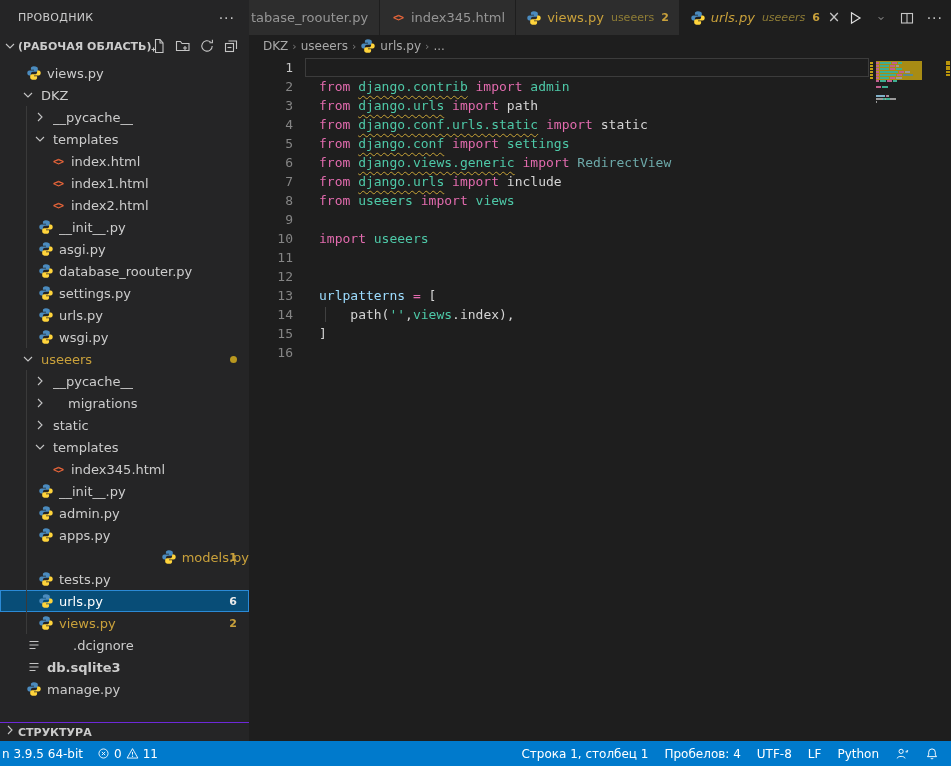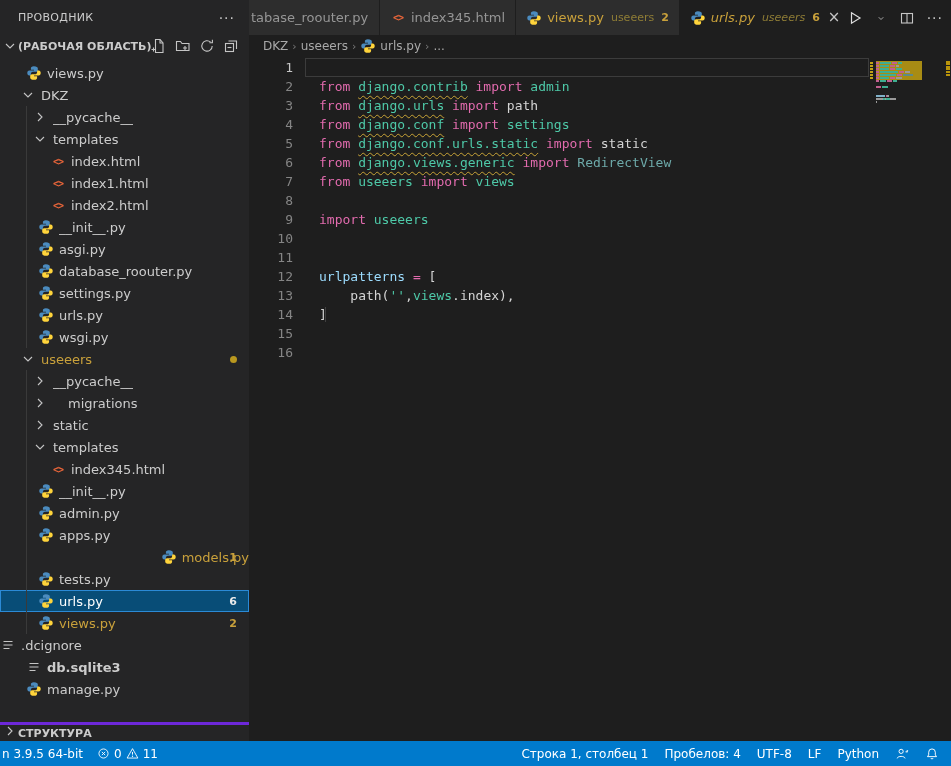--- a/index.html
+++ b/index.html
@@ -20,21 +20,21 @@
   .row { position:relative; height:22px; display:flex; align-items:center; font-size:13px; color:#cccccc; cursor:pointer; white-space:nowrap; }
   .row .guide { position:absolute; left:26px; top:0; bottom:0; width:1px; background:#3a3a3a; }
   .row .ficon { width:16px; height:16px; flex:none; display:flex; align-items:center; justify-content:center; margin-right:5px; }
   .row .lab { overflow:hidden; text-overflow:ellipsis; }
   .row .lab.warn { color:#c9a13b; }
   .row .badge { position:absolute; right:12px; font-size:11px; font-weight:bold; color:#c9a13b; }
   .row.sel { background:#084d77; box-shadow:inset 0 0 0 1px #2b8ad6; color:#ffffff; }
   .row.sel .badge { color:#eaeaea; }
   .row .dot { position:absolute; right:12px; width:7px; height:7px; border-radius:50%; background:#b9981f; }
   .htmlicon { color:#e8653a; font-size:10px; font-weight:bold; letter-spacing:-1px; font-family:"DejaVu Sans Mono",monospace; }
-  .structure { margin-top:auto; height:19px; flex:none; border-top:3px solid #6d28d9; display:flex; align-items:center; padding-left:2px; }
+  .structure { margin-top:auto; height:19px; flex:none; border-top:1px solid #6d28d9; display:flex; align-items:center; padding-left:2px; }
   .structure .sl { font-size:11px; font-weight:bold; color:#cccccc; }
 
   
   .main { position:absolute; left:249px; top:0; right:0; height:741px; background:#1e1e1e; }
   .tabbar { position:absolute; left:0; top:0; right:0; height:35px; background:#1e1e1e; display:flex; }
   .tab { height:35px; display:flex; align-items:center; padding:0 10px; background:#2d2d2d; border-right:1px solid #1e1e1e; font-size:13px; color:#969696; cursor:pointer; flex:none; }
   .tab.clip { width:131px; overflow:hidden; padding-left:2px; }
   .tab .ticon { width:16px; height:16px; margin-right:5px; display:flex; align-items:center; justify-content:center; }
   .tab .desc { font-size:11px; margin-left:7px; color:#8f7d36; }
   .tab .tbadge { font-size:11px; font-weight:bold; margin-left:7px; color:#c9a13b; }
@@ -359,21 +359,21 @@
           <span class="guide"></span>
           <span class="ficon">
             <svg width="16" height="16" viewBox="0 0 16 16" fill="none">
               <path fill="#4b8bbe" d="M7.9 1.2c-2.3 0-3 1-3 2.1v1.5h3.1v.6H3.3c-1.3 0-2 1.1-2 2.5s.7 2.5 2 2.5h1.6V8.6c0-1.1 1-1.9 2.1-1.9h3c1 0 1.8-.8 1.8-1.8V3.3c0-1.1-1.2-2.1-3.9-2.1z"></path>
               <path fill="#ffd43b" d="M8.1 14.8c2.3 0 3-1 3-2.1v-1.5H8v-.6h4.7c1.3 0 2-1.1 2-2.5s-.7-2.5-2-2.5h-1.6v1.8c0 1.1-1 1.9-2.1 1.9H6c-1 0-1.8.8-1.8 1.8v1.6c0 1.1 1.2 2.1 3.9 2.1z"></path>
             </svg>
           </span>
           <span class="lab warn">views.py</span>
           <span class="badge">2</span>
         </div>
-        <div class="row" style="">
+        <div class="row" style="padding-left: 26px; gap: 26px;">
           <span class="ficon">
             <svg width="16" height="16" viewBox="0 0 16 16" fill="none">
               <path d="M3.5 4.5h9M3.5 8h9M3.5 11.5h6" stroke="#c5c5c5" stroke-width="1.1" fill="none"></path>
             </svg>
           </span>
           <span class="lab">.dcignore</span>
         </div>
         <div class="row" style="padding-left: 26px; font-weight: bold;">
           <span class="ficon">
             <svg width="16" height="16" viewBox="0 0 16 16" fill="none">
@@ -493,23 +493,24 @@
           <div class="ln">12</div>
           <div class="ln">13</div>
           <div class="ln">14</div>
           <div class="ln">15</div>
           <div class="ln">16</div>
         </div>
       <div class="codepane" id="codepane">
           <div class="cl"></div>
           <div class="cl"><span class="tok-k">from</span><span class="tok-w"> </span><span class="tok-tq">django.contrib</span><span class="tok-w"> </span><span class="tok-k">import</span><span class="tok-w"> </span><span class="tok-t">admin</span></div>
           <div class="cl"><span class="tok-k">from</span><span class="tok-w"> </span><span class="tok-tq">django.urls</span><span class="tok-w"> </span><span class="tok-k">import</span><span class="tok-w"> </span><span class="tok-w">path</span></div>
+          <div class="cl"><span class="tok-k">from</span><span class="tok-w"> </span><span class="tok-tq">django.conf.urls.static</span><span class="tok-w"> </span><span class="tok-k">import</span><span class="tok-w"> </span><span class="tok-w">static</span></div>
           <div class="cl"><span class="tok-k">from</span><span class="tok-w"> </span><span class="tok-tq">django.conf</span><span class="tok-w"> </span><span class="tok-k">import</span><span class="tok-w"> </span><span class="tok-t">settings</span></div>
-          <div class="cl"><span class="tok-k">from</span><span class="tok-w"> </span><span class="tok-tq">django.conf.urls.static</span><span class="tok-w"> </span><span class="tok-k">import</span><span class="tok-w"> </span><span class="tok-w">static</span></div>
           <div class="cl"><span class="tok-k">from</span><span class="tok-w"> </span><span class="tok-tq">django.views.generic</span><span class="tok-w"> </span><span class="tok-k">import</span><span class="tok-w"> </span><span class="tok-rv">RedirectView</span></div>
+          <div class="cl"><span class="tok-k">from</span><span class="tok-w"> </span><span class="tok-tq">django.urls</span><span class="tok-w"> </span><span class="tok-k">import</span><span class="tok-w"> </span><span class="tok-w">include</span></div>
           <div class="cl"><span class="tok-k">from</span><span class="tok-w"> </span><span class="tok-t">useeers</span><span class="tok-w"> </span><span class="tok-k">import</span><span class="tok-w"> </span><span class="tok-t">views</span></div>
           <div class="cl"></div>
           <div class="cl"><span class="tok-k">import</span><span class="tok-w"> </span><span class="tok-t">useeers</span></div>
           <div class="cl"></div>
           <div class="cl"></div>
           <div class="cl"><span class="tok-v">urlpatterns</span><span class="tok-w"> </span><span class="tok-k">=</span><span class="tok-w"> [</span></div>
           <div class="cl"><span class="tok-w">    path(</span><span class="tok-s">''</span><span class="tok-w">,</span><span class="tok-t">views</span><span class="tok-w">.index),</span></div>
           <div class="cl"><span class="tok-w">]</span></div>
           <div class="cl"></div>
           <div class="curbox" style="top: 1px;"></div>

